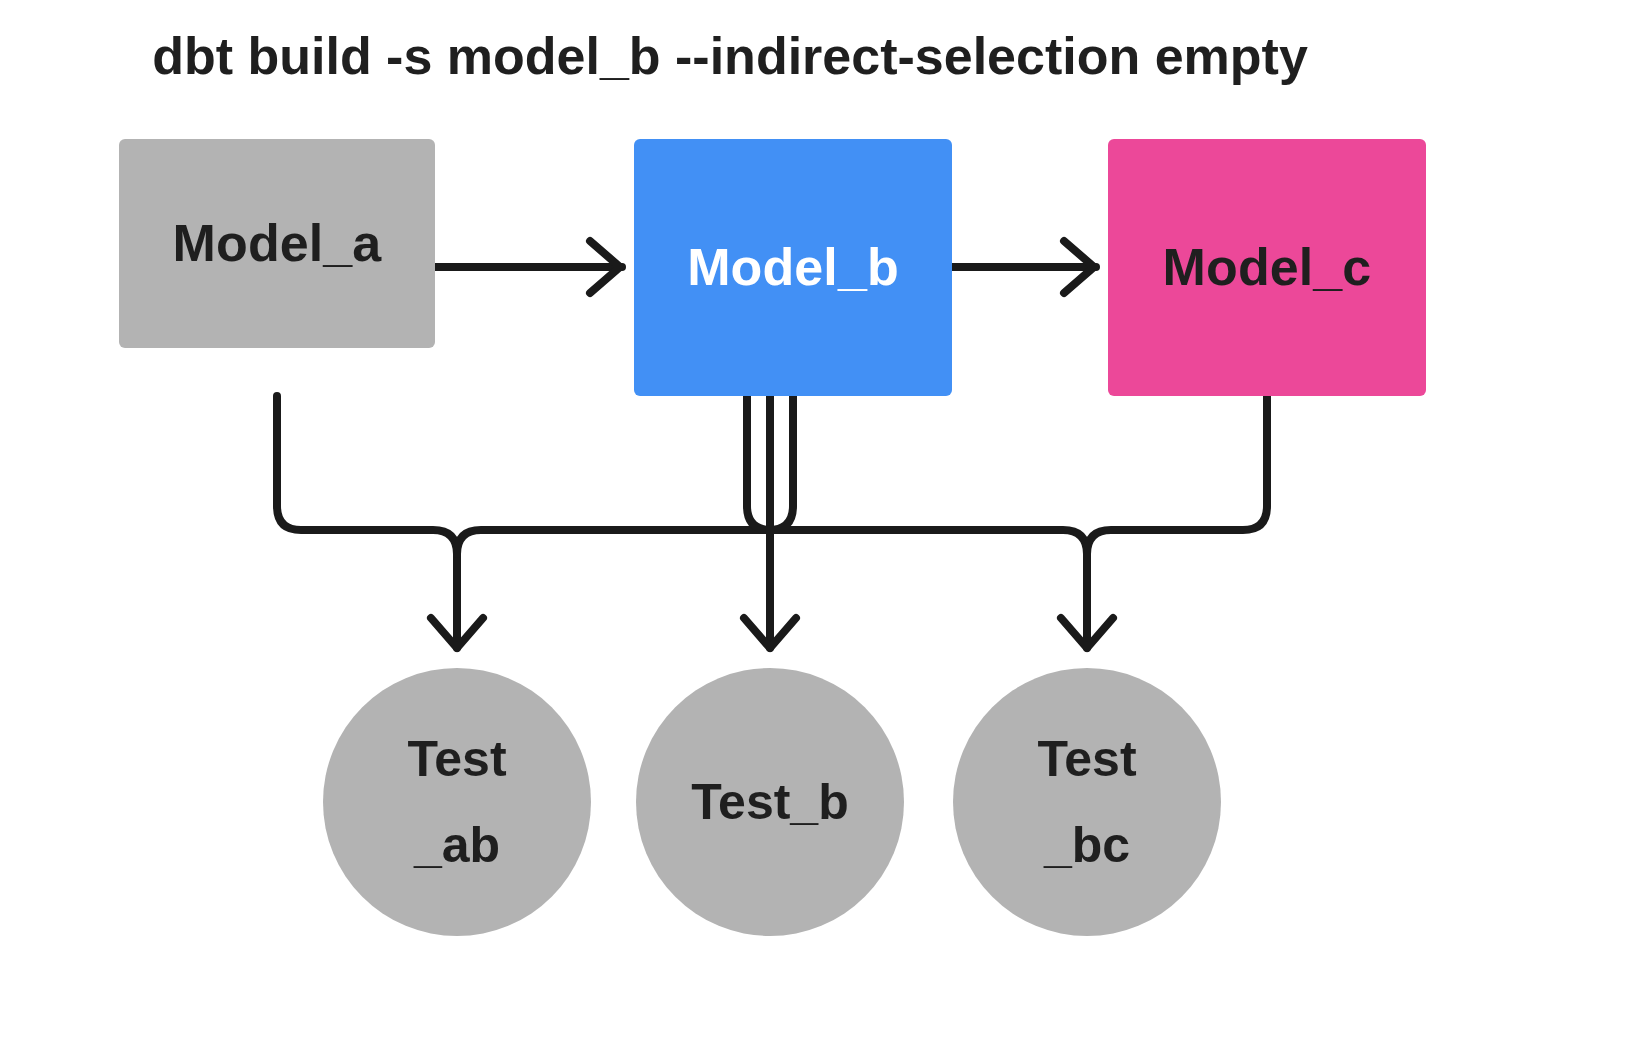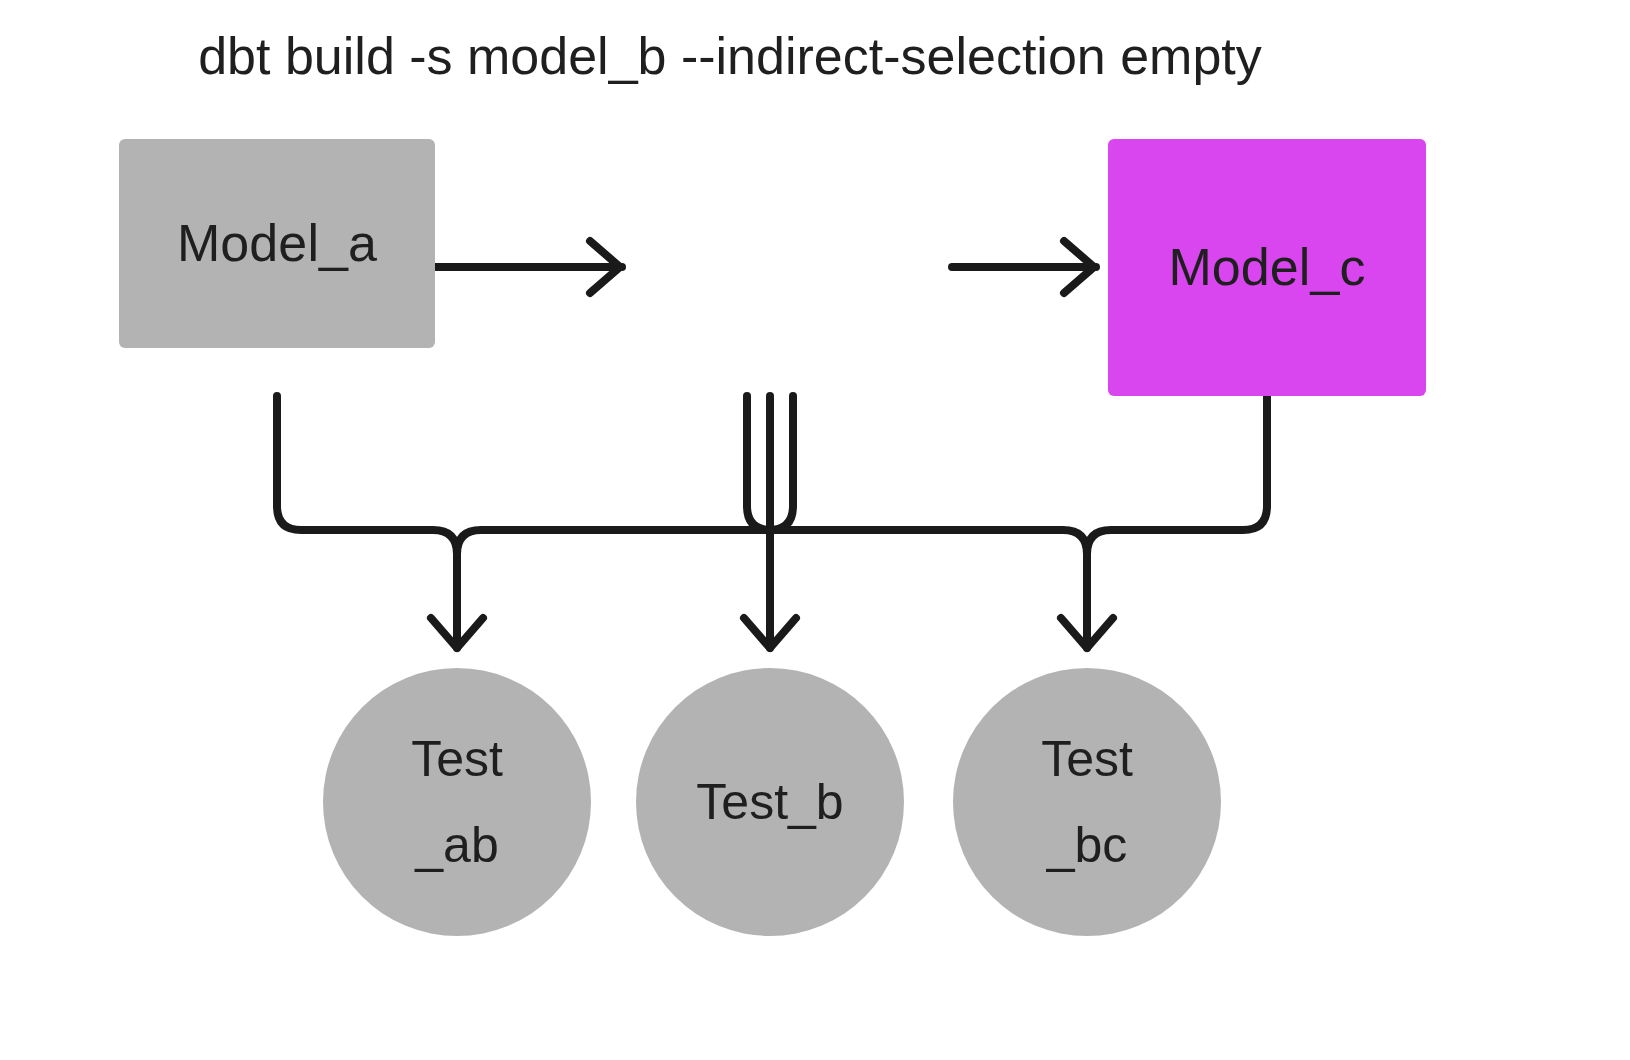--- a/index.html
+++ b/index.html
@@ -12,20 +12,21 @@
     width: 1630px;
     height: 1060px;
     overflow: hidden;
     font-family: "Liberation Sans", sans-serif;
   }
   #diagram-root {
     position: relative;
     width: 1630px;
     height: 1060px;
     background: #ffffff;
+    font-weight: bold;
   }
   #edge-layer {
     position: absolute;
     left: 0;
     top: 0;
     width: 1630px;
     height: 1060px;
   }
   .node {
     position: absolute;
@@ -107,22 +108,25 @@
         <path d="M 1061 618 L 1087 648 L 1113 618" fill="none"></path>
       </g>
 
     </g>
   </svg>
 
   <div class="node model-box" style="left:119px; top:139px; width:316px; height:209px; background:#b3b3b3;">
     <span class="model-label" style="color:#1f1f1f;">Model_a</span>
   </div>
 
+  <div class="node model-box" style="left:634px; top:139px; width:318px; height:257px; background:#4290f5;">
+    <span class="model-label" style="color:#ffffff;">Model_b</span>
+  </div>
 
-  <div class="node model-box" style="left:1108px; top:139px; width:318px; height:257px; background:#d946ef;">
+  <div class="node model-box" style="left:1108px; top:139px; width:318px; height:257px; background:#ec4899;">
     <span class="model-label" style="color:#1f1f1f;">Model_c</span>
   </div>
 
   <div class="node test-circle" style="left:323px; top:668px; width:268px; height:268px; background:#b3b3b3;">
     <span class="test-label" style="color:#1f1f1f;">Test
 _ab</span>
   </div>
 
   <div class="node test-circle" style="left:636px; top:668px; width:268px; height:268px; background:#b3b3b3;">
     <span class="test-label" style="color:#1f1f1f;">Test_b</span>

